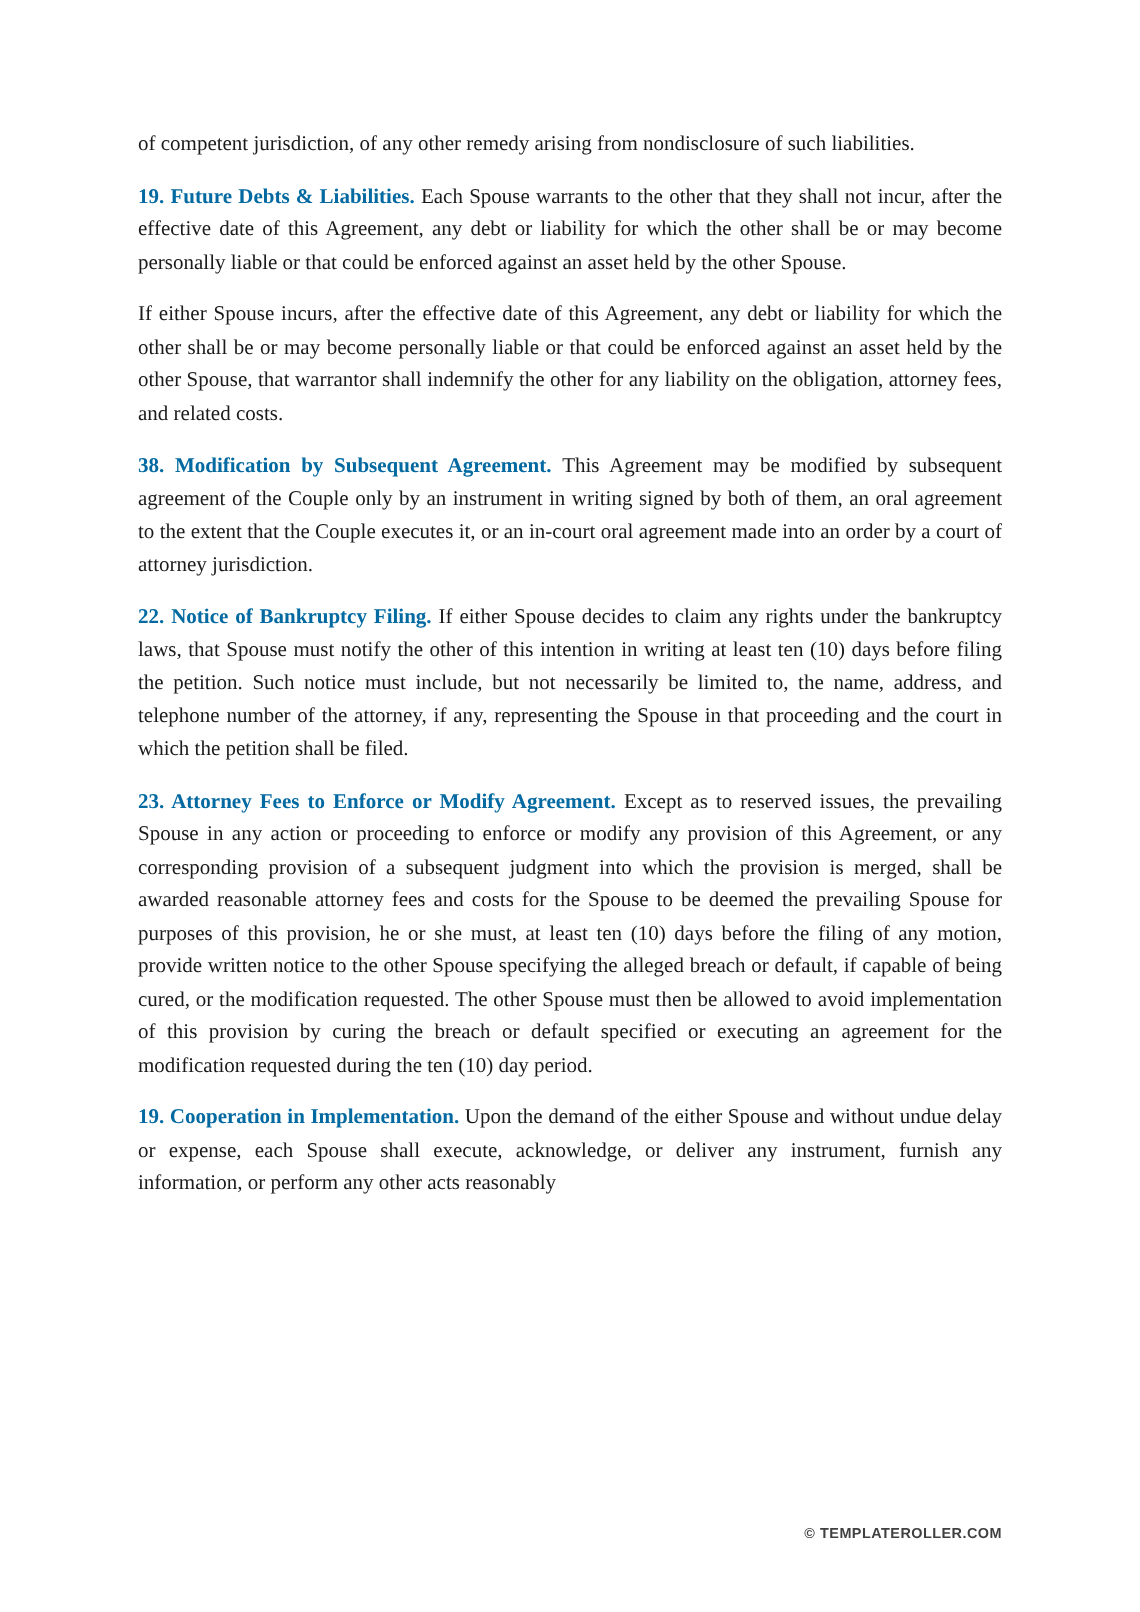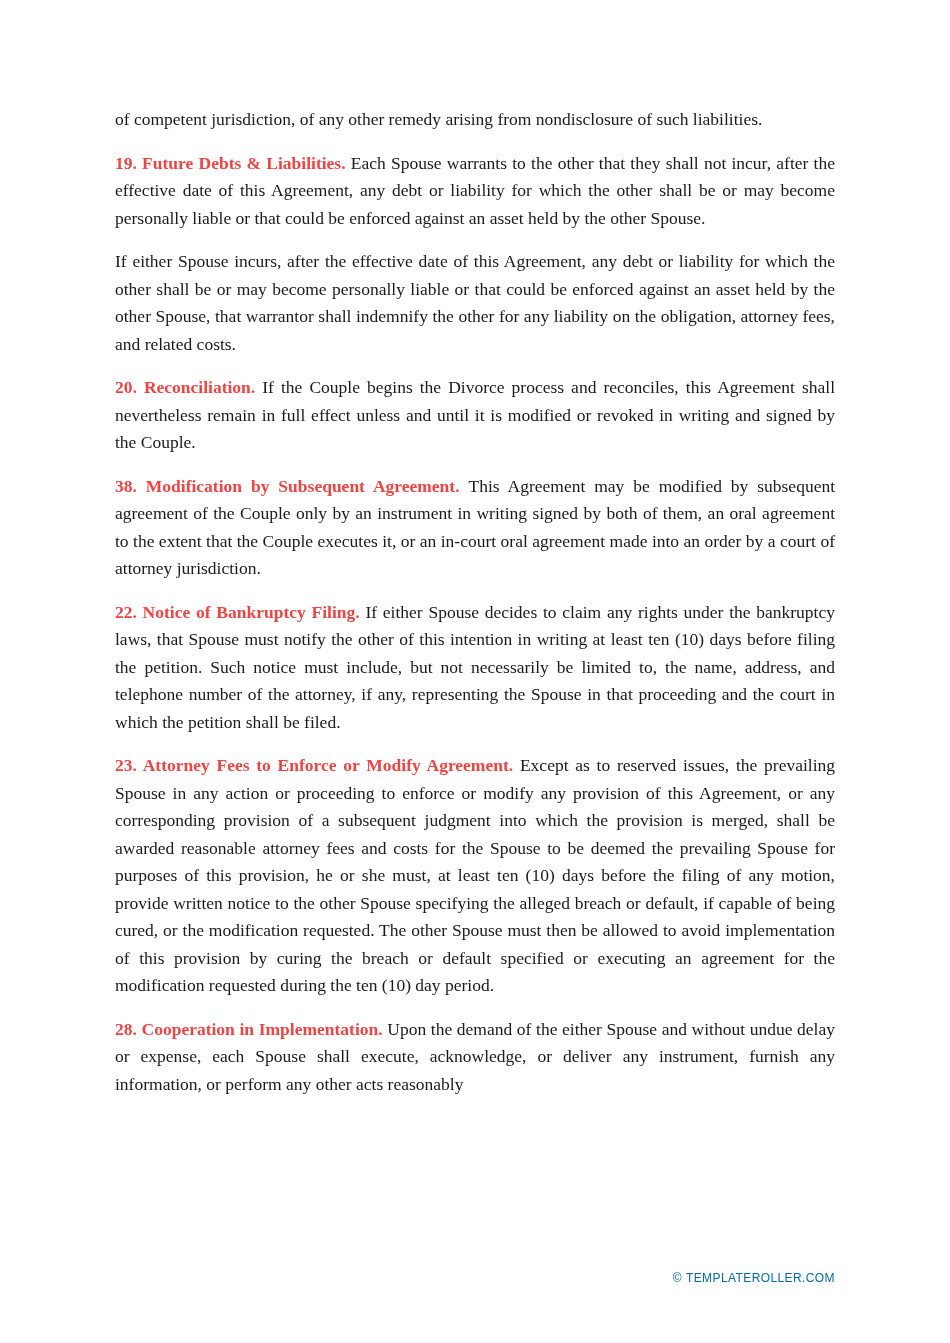--- a/index.html
+++ b/index.html
@@ -28,59 +28,59 @@
   .content p {
     margin: 0 0 16px 0;
     font-size: 17.5px;
     line-height: 27.5px;
     text-align: justify;
     text-justify: inter-word;
     color: #1a1a1a;
   }
   .content p strong {
     font-weight: bold;
-    color: #ef4444;
+    color: #0369a1;
   }
   .footer {
     position: absolute;
     right: 115px;
     bottom: 58px;
     font-family: "Liberation Sans", sans-serif;
     font-size: 12px;
     letter-spacing: 0.4px;
   }
   .footer a {
-    color: #0369a1;
+    color: #404040;
     text-decoration: none;
     cursor: pointer;
+    font-weight: bold;
   }
   .footer .copy {
     margin-right: 4px;
   }
 </style>
 </head>
 <body>
 
 <div class="page">
   <div class="content">
 
     <p><strong></strong><span>of competent jurisdiction, of any other remedy arising from nondisclosure of such liabilities.</span></p>
 
     <p><strong>19. Future Debts &amp; Liabilities. </strong><span>Each Spouse warrants to the other that they shall not incur, after the effective date of this Agreement, any debt or liability for which the other shall be or may become personally liable or that could be enforced against an asset held by the other Spouse.</span></p>
 
     <p><strong></strong><span>If either Spouse incurs, after the effective date of this Agreement, any debt or liability for which the other shall be or may become personally liable or that could be enforced against an asset held by the other Spouse, that warrantor shall indemnify the other for any liability on the obligation, attorney fees, and related costs.</span></p>
 
-    <p><strong>20. Reconciliation. </strong><span>If the Couple begins the Divorce process and reconciles, this Agreement shall nevertheless remain in full effect unless and until it is modified or revoked in writing and signed by the Couple.</span></p>
 
     <p><strong>38. Modification by Subsequent Agreement. </strong><span>This Agreement may be modified by subsequent agreement of the Couple only by an instrument in writing signed by both of them, an oral agreement to the extent that the Couple executes it, or an in-court oral agreement made into an order by a court of attorney jurisdiction.</span></p>
 
     <p><strong>22. Notice of Bankruptcy Filing. </strong><span>If either Spouse decides to claim any rights under the bankruptcy laws, that Spouse must notify the other of this intention in writing at least ten (10) days before filing the petition. Such notice must include, but not necessarily be limited to, the name, address, and telephone number of the attorney, if any, representing the Spouse in that proceeding and the court in which the petition shall be filed.</span></p>
 
     <p><strong>23. Attorney Fees to Enforce or Modify Agreement. </strong><span>Except as to reserved issues, the prevailing Spouse in any action or proceeding to enforce or modify any provision of this Agreement, or any corresponding provision of a subsequent judgment into which the provision is merged, shall be awarded reasonable attorney fees and costs for the Spouse to be deemed the prevailing Spouse for purposes of this provision, he or she must, at least ten (10) days before the filing of any motion, provide written notice to the other Spouse specifying the alleged breach or default, if capable of being cured, or the modification requested. The other Spouse must then be allowed to avoid implementation of this provision by curing the breach or default specified or executing an agreement for the modification requested during the ten (10) day period.</span></p>
 
-    <p><strong>28. Cooperation in Implementation. </strong><span>Upon the demand of the either Spouse and without undue delay or expense, each Spouse shall execute, acknowledge, or deliver any instrument, furnish any information, or perform any other acts reasonably</span></p>
+    <p><strong>19. Cooperation in Implementation. </strong><span>Upon the demand of the either Spouse and without undue delay or expense, each Spouse shall execute, acknowledge, or deliver any instrument, furnish any information, or perform any other acts reasonably</span></p>
 
   </div>
 
   <div class="footer">
     <a href="#"><span class="copy">©</span><span>TEMPLATEROLLER.COM</span></a>
   </div>
 </div>
 
 </body></html>

